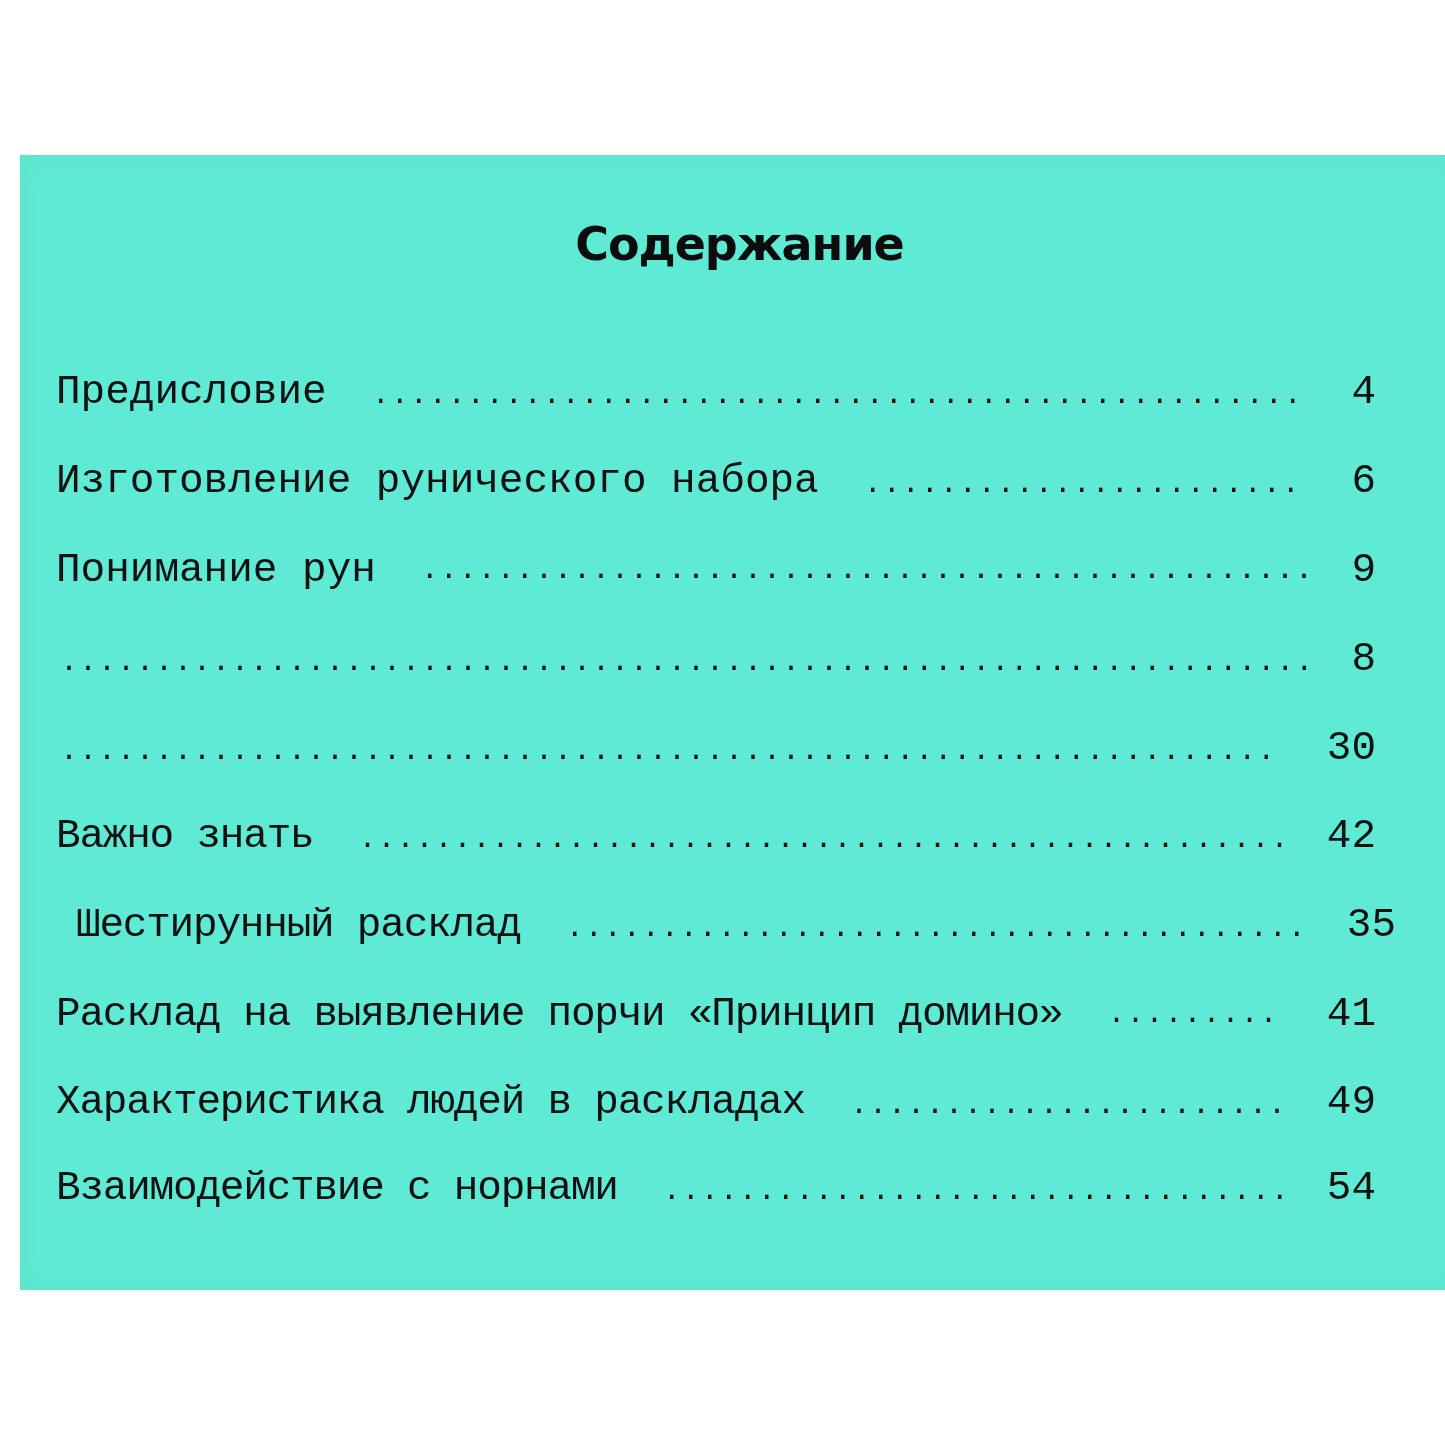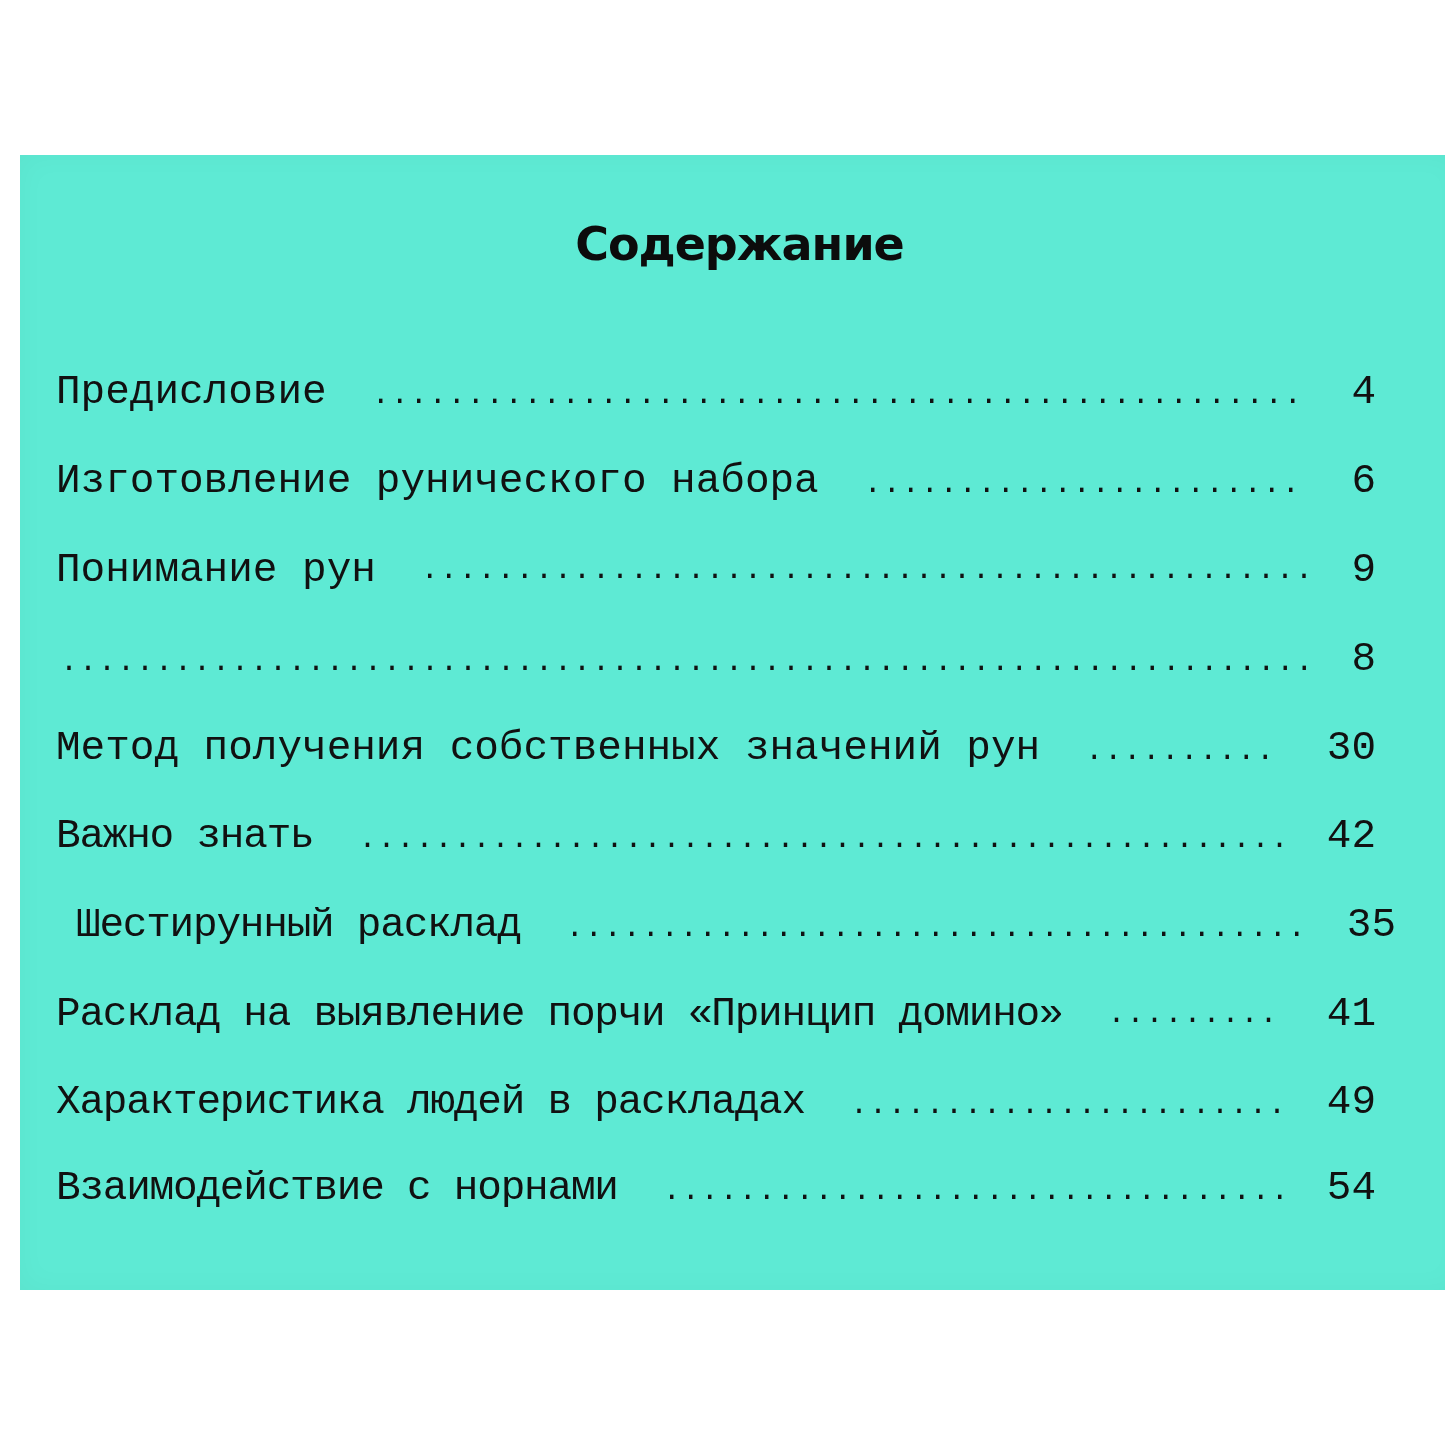--- a/index.html
+++ b/index.html
@@ -91,21 +91,20 @@
     <div class="row" style="top:390px;align-items:center;">
       <span class="label">Понимание рун</span>
       <span class="leader">................................................................................................................................................................</span>
       <span class="page-num">9</span>
     </div>
     <div class="row" style="top:479px;">
       <span class="leader">................................................................................................................................................................</span>
       <span class="page-num">8</span>
     </div>
     <div class="row" style="top:568px;">
-      <span class="label">Метод получения собственных значений рун</span>
       <span class="leader">................................................................................................................................................................</span>
       <span class="page-num">30</span>
     </div>
     <div class="row condensed" style="top:656px;">
       <span class="label">Важно знать</span>
       <span class="leader">................................................................................................................................................................</span>
       <span class="page-num">42</span>
     </div>
     <div class="row condensed" style="top:745px;margin-left:20px;">
       <span class="label">Шестирунный расклад</span>

